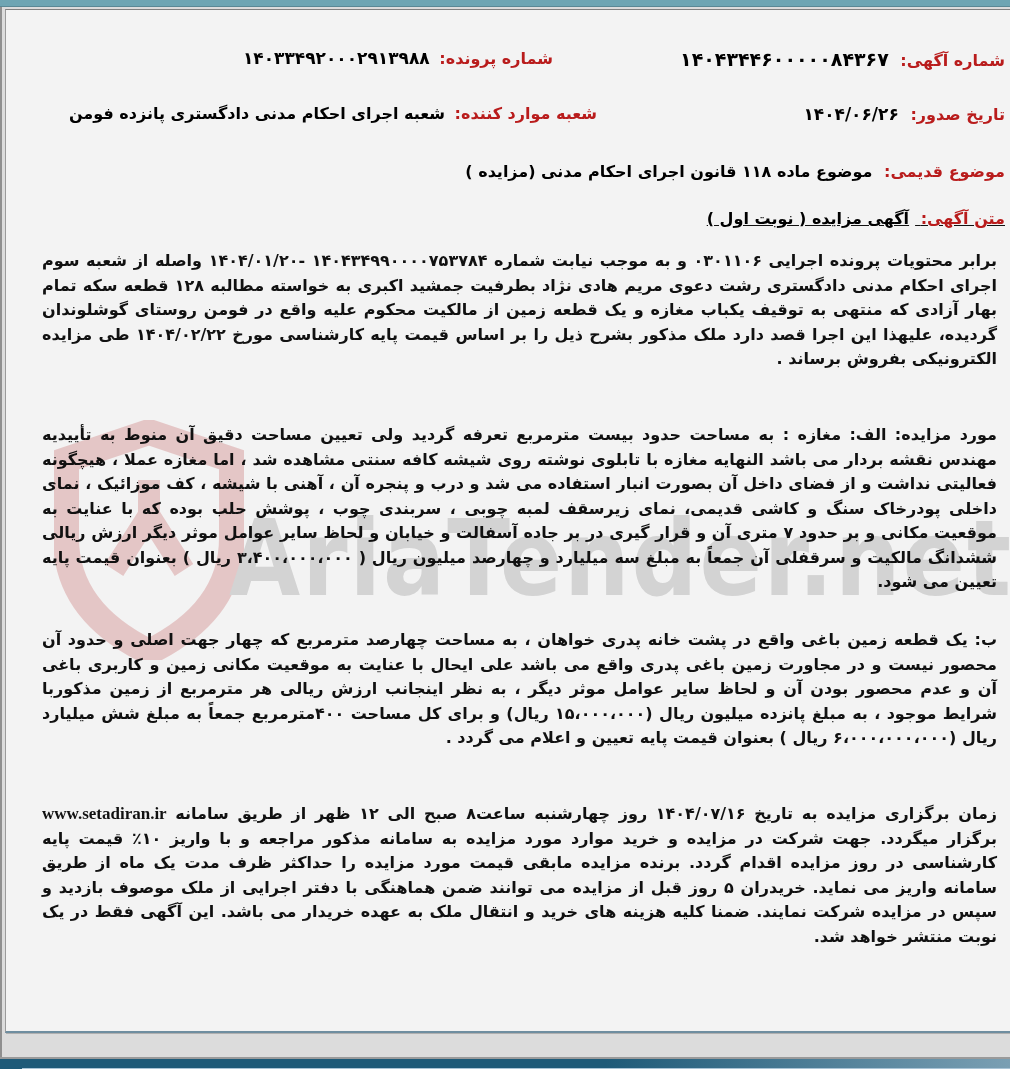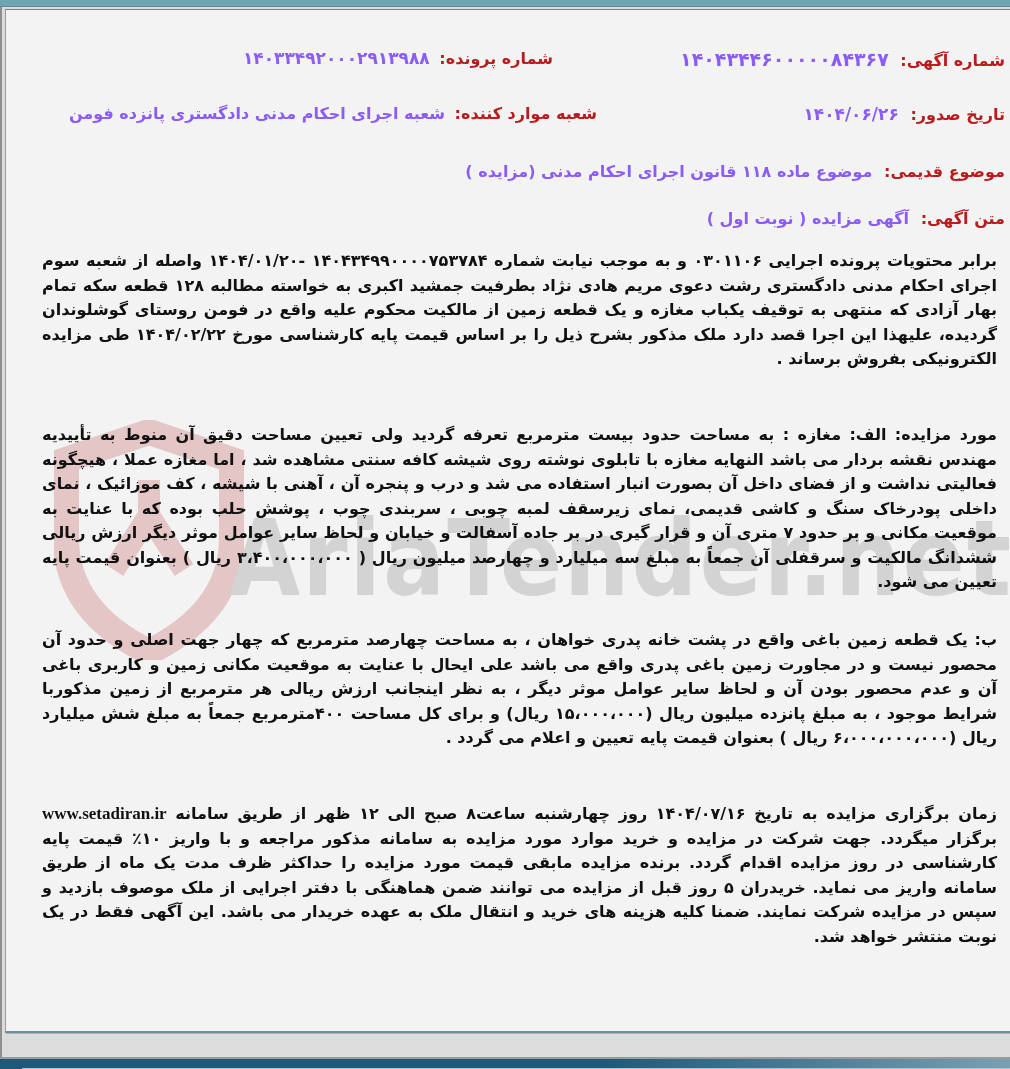--- a/index.html
+++ b/index.html
@@ -36,21 +36,21 @@
     .bottom-bar .inner-line {
       position: absolute; left: 22px; right: 0; top: 9px; height: 1px; background: #a9c4d6;
     }
     .content {
       direction: rtl;
       position: absolute; left: 0; top: 0; right: 10px; bottom: 0;
       color: #111;
       font-weight: bold;
     }
     .label { color: #b91c1c; font-weight: bold; }
-    .value { color: #8b5cf6; font-weight: bold; text-align: center; }
+    .value { color: #000000; font-weight: bold; text-align: center; }
     .meta-row {
       position: absolute; font-size: 16px; white-space: nowrap;
     }
     .paragraph {
       position: absolute; right: 8px; left: 36px;
       font-size: 16px; line-height: 24.5px;
       text-align: justify;
       text-align-last: right;
     }
     .url { font-family: "Liberation Serif", serif; font-weight: bold; font-size: 17px; direction: ltr; unicode-bidi: embed; }
@@ -99,21 +99,21 @@
       </div>
       <div class="meta-row" style="right:408px; top:94px;">
         <span class="label">شعبه موارد کننده:</span>
         <span class="value" style="margin-right:4px;">شعبه اجرای احکام مدنی دادگستری پانزده فومن</span>
       </div>
 
       <div class="meta-row" style="right:0px; top:152px;">
         <span class="label">موضوع قدیمی:</span>
         <span class="value" style="margin-right:6px;">موضوع ماده ۱۱۸ قانون اجرای احکام مدنی (مزایده )</span>
       </div>
-      <div class="meta-row" style="right:0px; top:199px;">
+      <div class="meta-row" style="right:0px; top:199px;text-decoration:underline;">
         <span class="label">متن آگهی:</span>
         <span class="value" style="margin-right:6px;">آگهی مزایده ( نوبت اول )</span>
       </div>
 
       <p class="paragraph" style="top:239px;">برابر محتویات پرونده اجرایی ۰۳۰۱۱۰۶ و به موجب نیابت شماره  ۱۴۰۴۳۴۹۹۰۰۰۰۷۵۳۷۸۴ -۱۴۰۴/۰۱/۲۰ واصله از شعبه سوم اجرای احکام مدنی دادگستری رشت دعوی مریم هادی نژاد بطرفیت جمشید اکبری به خواسته مطالبه ۱۲۸ قطعه سکه تمام بهار آزادی که منتهی به توقیف یکباب مغازه و یک قطعه زمین از مالکیت محکوم علیه واقع در فومن روستای گوشلوندان گردیده، علیهذا این اجرا قصد دارد ملک مذکور بشرح ذیل را بر اساس قیمت پایه کارشناسی مورخ ۱۴۰۴/۰۲/۲۲ طی مزایده الکترونیکی بفروش برساند .</p>
 
       <p class="paragraph" style="top:413px;">مورد مزایده: الف: مغازه : به مساحت حدود بیست مترمربع تعرفه گردید ولی تعیین مساحت دقیق آن منوط به تأییدیه مهندس نقشه بردار می باشد النهایه مغازه با تابلوی نوشته روی شیشه کافه سنتی مشاهده شد ، اما مغازه عملا ، هیچگونه فعالیتی نداشت و از فضای داخل آن بصورت انبار استفاده می شد و درب و پنجره آن ، آهنی با شیشه ، کف موزائیک ، نمای داخلی پودرخاک سنگ و کاشی قدیمی، نمای زیرسقف لمبه چوبی ، سربندی چوب ، پوشش حلب بوده که با عنایت به موقعیت مکانی و بر حدود ۷ متری آن و قرار گیری در بر جاده آسفالت و خیابان و لحاظ سایر عوامل موثر دیگر ارزش ریالی ششدانگ مالکیت و سرقفلی آن جمعاً به مبلغ سه میلیارد و چهارصد میلیون ریال ( ۳،۴۰۰،۰۰۰،۰۰۰ ریال ) بعنوان قیمت پایه تعیین می شود.</p>
 
       <p class="paragraph" style="top:618px;">ب: یک قطعه زمین باغی واقع در پشت خانه پدری خواهان ، به مساحت چهارصد مترمربع که چهار جهت اصلی  و حدود آن محصور نیست و در مجاورت زمین باغی پدری واقع می باشد علی ایحال با عنایت به موقعیت مکانی زمین و کاربری باغی آن و عدم محصور بودن آن و لحاظ سایر عوامل موثر دیگر ، به نظر اینجانب ارزش ریالی هر مترمربع از زمین مذکوربا شرایط موجود ، به مبلغ پانزده میلیون ریال (۱۵،۰۰۰،۰۰۰ ریال) و برای کل مساحت ۴۰۰مترمربع جمعاً به مبلغ شش میلیارد ریال (۶،۰۰۰،۰۰۰،۰۰۰ ریال ) بعنوان قیمت پایه تعیین و اعلام می گردد .</p>
 

